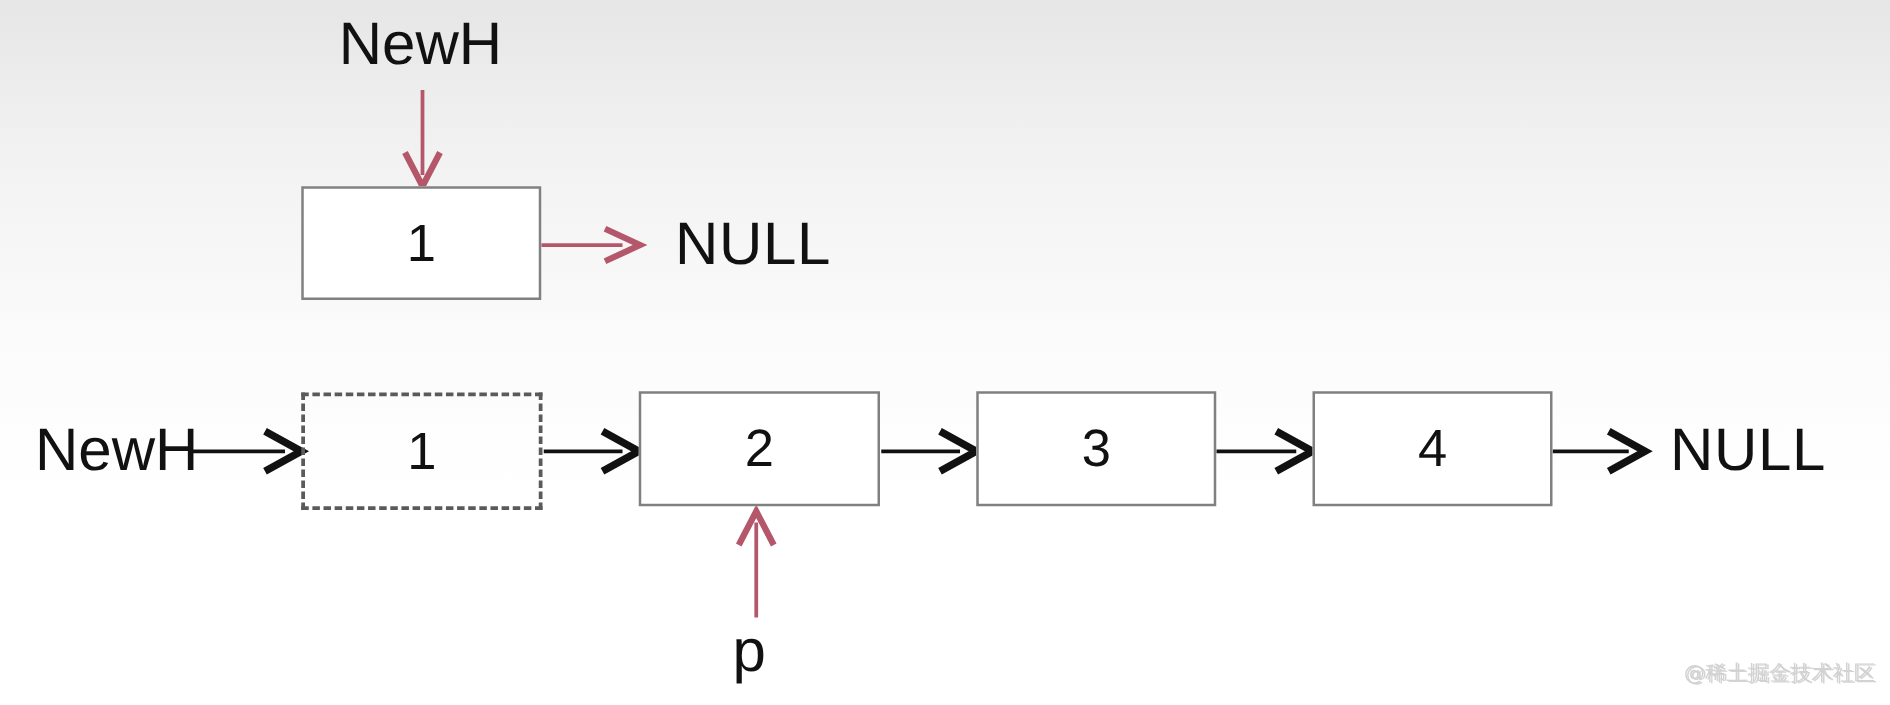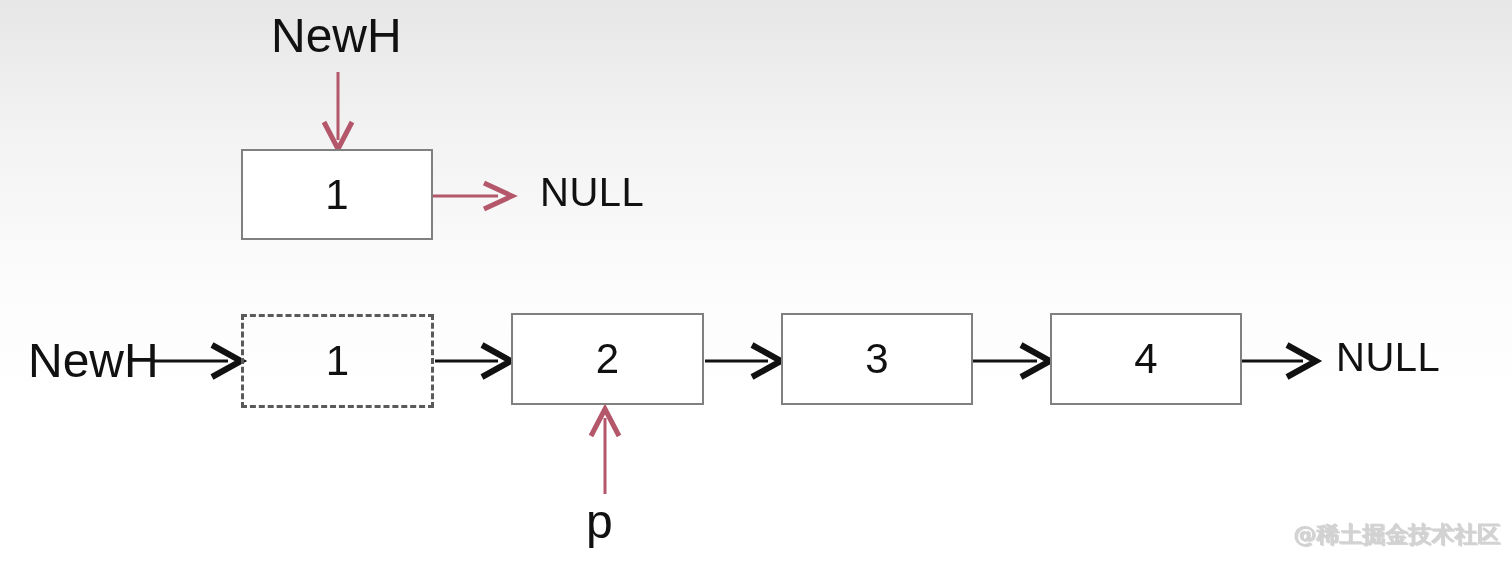--- a/index.html
+++ b/index.html
@@ -41,45 +41,44 @@
   .label {
     position: absolute;
     color: #111111;
     line-height: 1;
     white-space: nowrap;
   }
   .label.big {
     font-size: 48px;
   }
   .label.null {
-    font-size: 40px;
+    font-size: 48px;
     letter-spacing: 0.5px;
   }
 
   
   #arrows {
     position: absolute;
     left: 0;
     top: 0;
     width: 1512px;
     height: 564px;
     pointer-events: none;
   }
 
   
   #watermark {
     position: absolute;
     right: 12px;
     bottom: 14px;
-    font-size: 23px;
+    font-size: 17px;
     color: #d2d2d2;
     white-space: nowrap;
     font-family: "DejaVu Sans", sans-serif;
     text-shadow: 1.5px 1px 0 rgba(205,205,205,0.85);
-    font-weight: bold;
   }
 </style>
 </head>
 <body>
 
 <div id="canvas">
 
   <svg id="arrows" viewBox="0 0 1512 564" xmlns="http://www.w3.org/2000/svg">
 
     <g>

